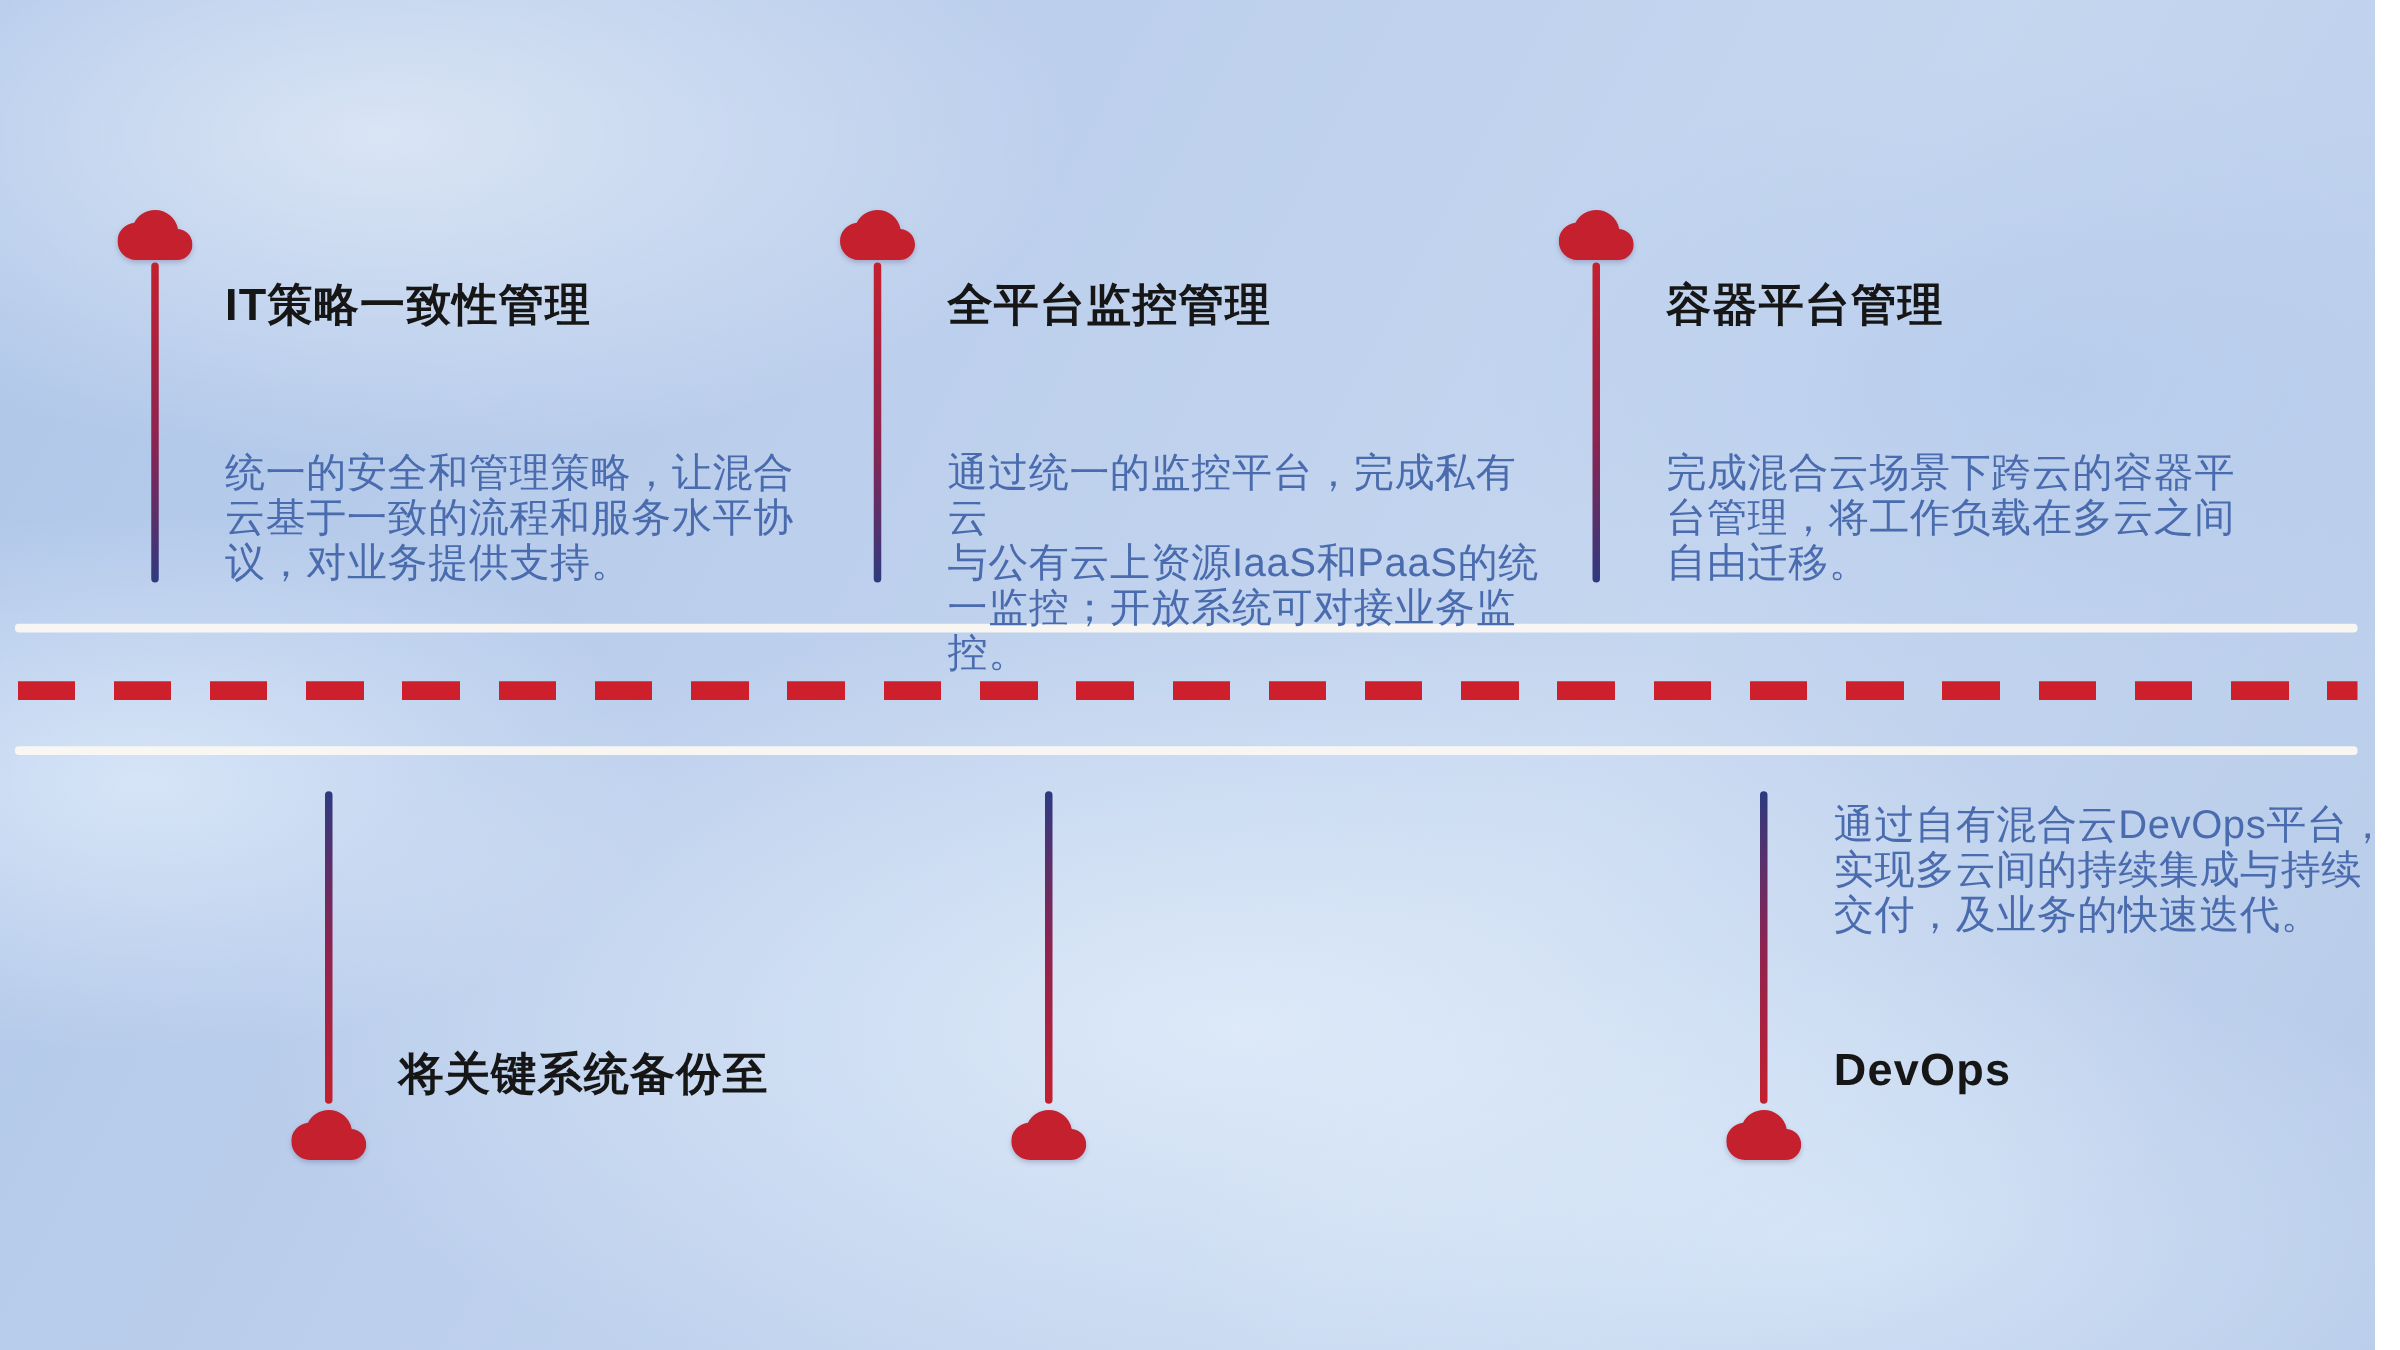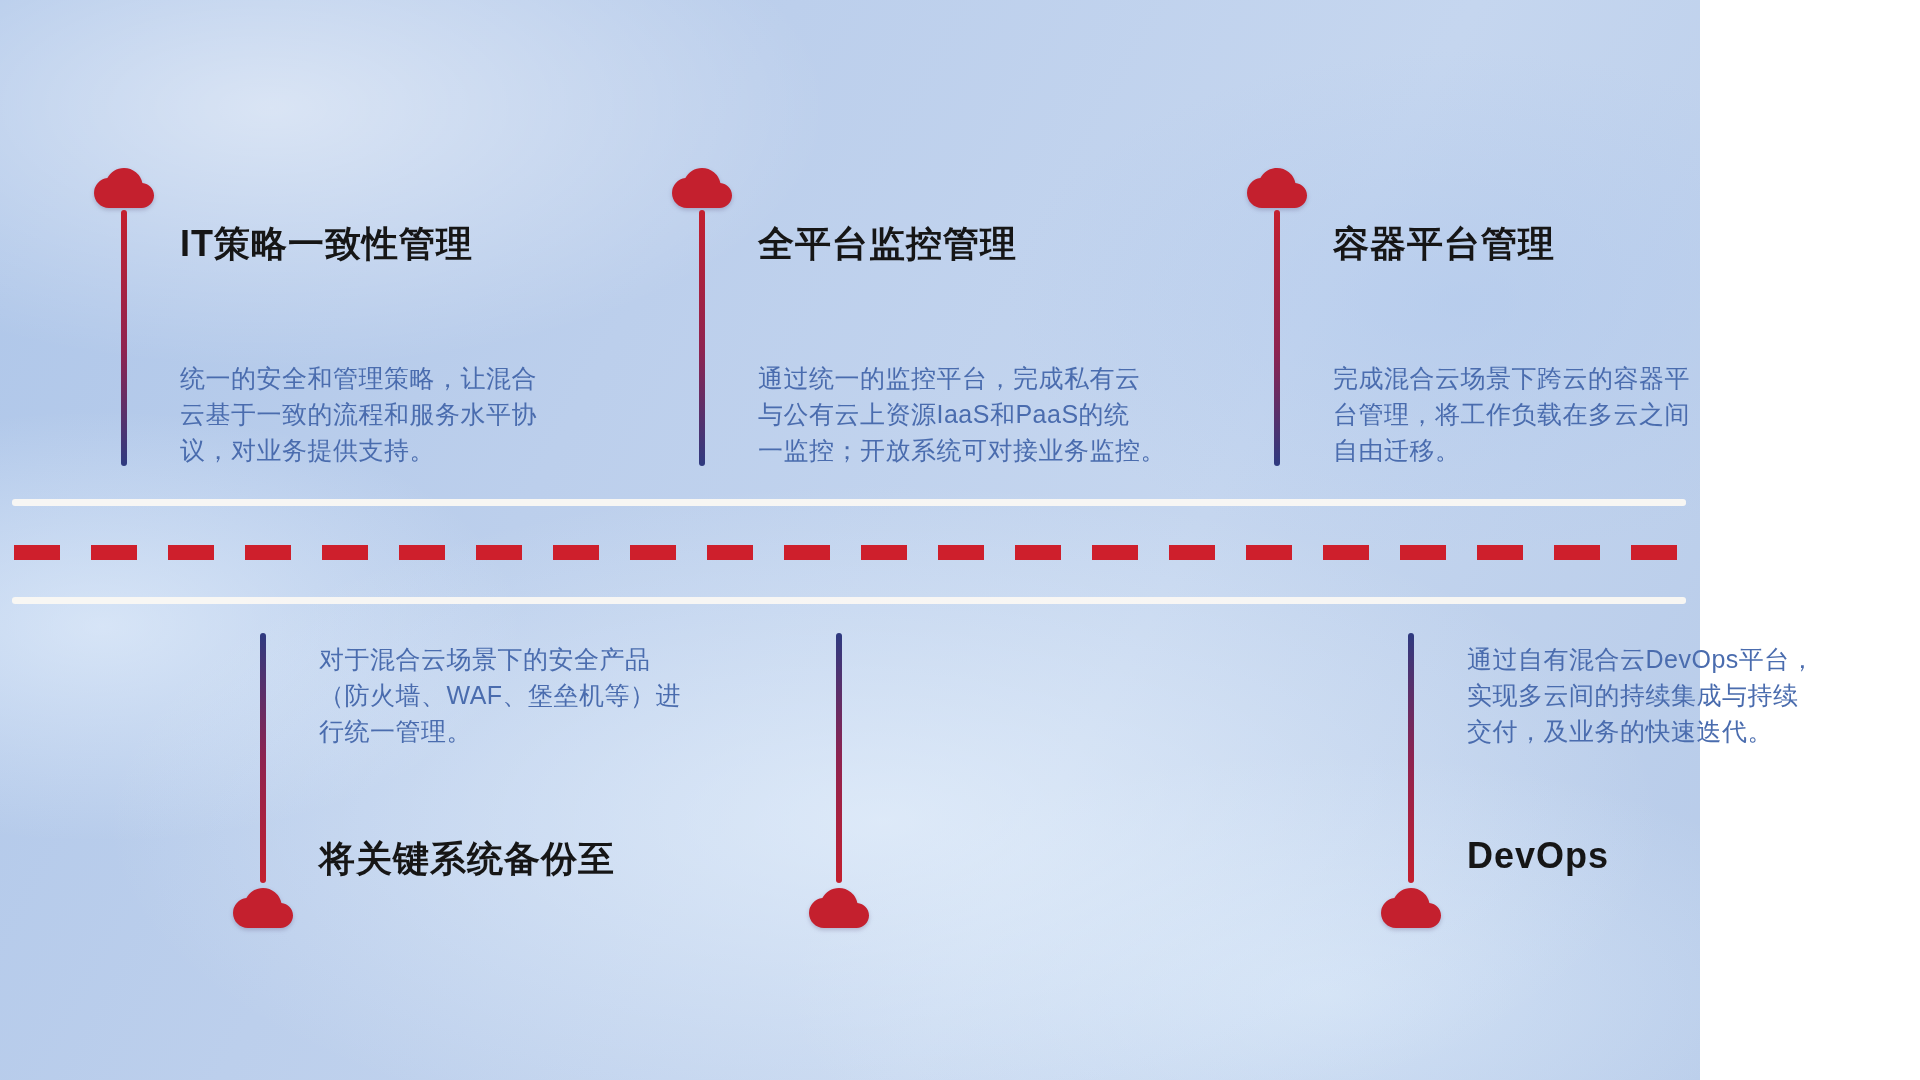--- a/index.html
+++ b/index.html
@@ -1,20 +1,20 @@
 <!DOCTYPE html>
 <html><head>
 <meta charset="utf-8">
 <style>
   * { margin:0; padding:0; box-sizing:border-box; }
   html,body { width:1920px; height:1080px; overflow:hidden; }
   body { font-family:"Liberation Sans","DejaVu Sans",sans-serif; }
 
   .canvas {
-    position:relative; width:1700px; height:1080px;
+    position:relative; width:1900px; height:1080px;
     background:
       radial-gradient(900px 420px at 16% 10%, rgba(255,255,255,0.50), transparent 62%),
       radial-gradient(1200px 520px at 52% 76%, rgba(238,247,255,0.60), transparent 65%),
       radial-gradient(760px 420px at 86% 28%, rgba(176,200,236,0.55), transparent 60%),
       radial-gradient(700px 360px at 6% 58%, rgba(232,242,253,0.65), transparent 60%),
       radial-gradient(900px 400px at 78% 92%, rgba(224,238,252,0.55), transparent 60%),
       linear-gradient(118deg,#aec6e9 0%,#bccfec 35%,#c5d6ef 65%,#b7cbe9 100%);
   }
 
   
@@ -43,21 +43,21 @@
   .item.top .vline    { top:42px; height:256px;
     background:linear-gradient(180deg,#c4202e 0%,#8e2350 55%,#2e3a80 100%); }
   .item.bottom .vline { top:0; height:250px;
     background:linear-gradient(180deg,#2e3a80 0%,#8e2350 50%,#c4202e 100%); }
 
   .title { position:absolute; left:88px; font-size:36px; font-weight:700;
     color:#161616; white-space:nowrap; letter-spacing:1px; }
   .item.top .title    { top:52px; }
   .item.bottom .title { top:202px; }
 
-  .desc { position:absolute; left:88px; width:480px; font-size:25px;
+  .desc { position:absolute; left:88px; width:480px; font-size:32px;
     line-height:36px; color:#4a6cae; white-space:pre-line; letter-spacing:0.5px; }
   .item.top .desc    { top:192px; }
   .item.bottom .desc { top:8px; }
 </style>
 </head>
 <body>
 
 <div class="canvas">
 
   <div class="road-line road-top"></div>
@@ -96,23 +96,20 @@
 台管理，将工作负载在多云之间
 自由迁移。</div>
   </div>
 
   <div class="item bottom b1">
     <div class="vline"></div>
     <svg class="cloud" viewBox="0 4 24 16">
         <path d="M19.35 10.04A7.49 7.49 0 0 0 12 4C9.11 4 6.6 5.64 5.35 8.04A5.994 5.994 0 0 0 0 14c0 3.31 2.69 6 6 6h13c2.76 0 5-2.24 5-5 0-2.64-2.05-4.78-4.65-4.96z" fill="currentColor"></path>
       </svg>
     <div class="title">将关键系统备份至</div>
-    <div class="desc">对于混合云场景下的安全产品
-（防火墙、WAF、堡垒机等）进
-行统一管理。</div>
   </div>
 
   <div class="item bottom b2">
     <div class="vline"></div>
     <svg class="cloud" viewBox="0 4 24 16">
         <path d="M19.35 10.04A7.49 7.49 0 0 0 12 4C9.11 4 6.6 5.64 5.35 8.04A5.994 5.994 0 0 0 0 14c0 3.31 2.69 6 6 6h13c2.76 0 5-2.24 5-5 0-2.64-2.05-4.78-4.65-4.96z" fill="currentColor"></path>
       </svg>
   </div>
 
   <div class="item bottom b3">

